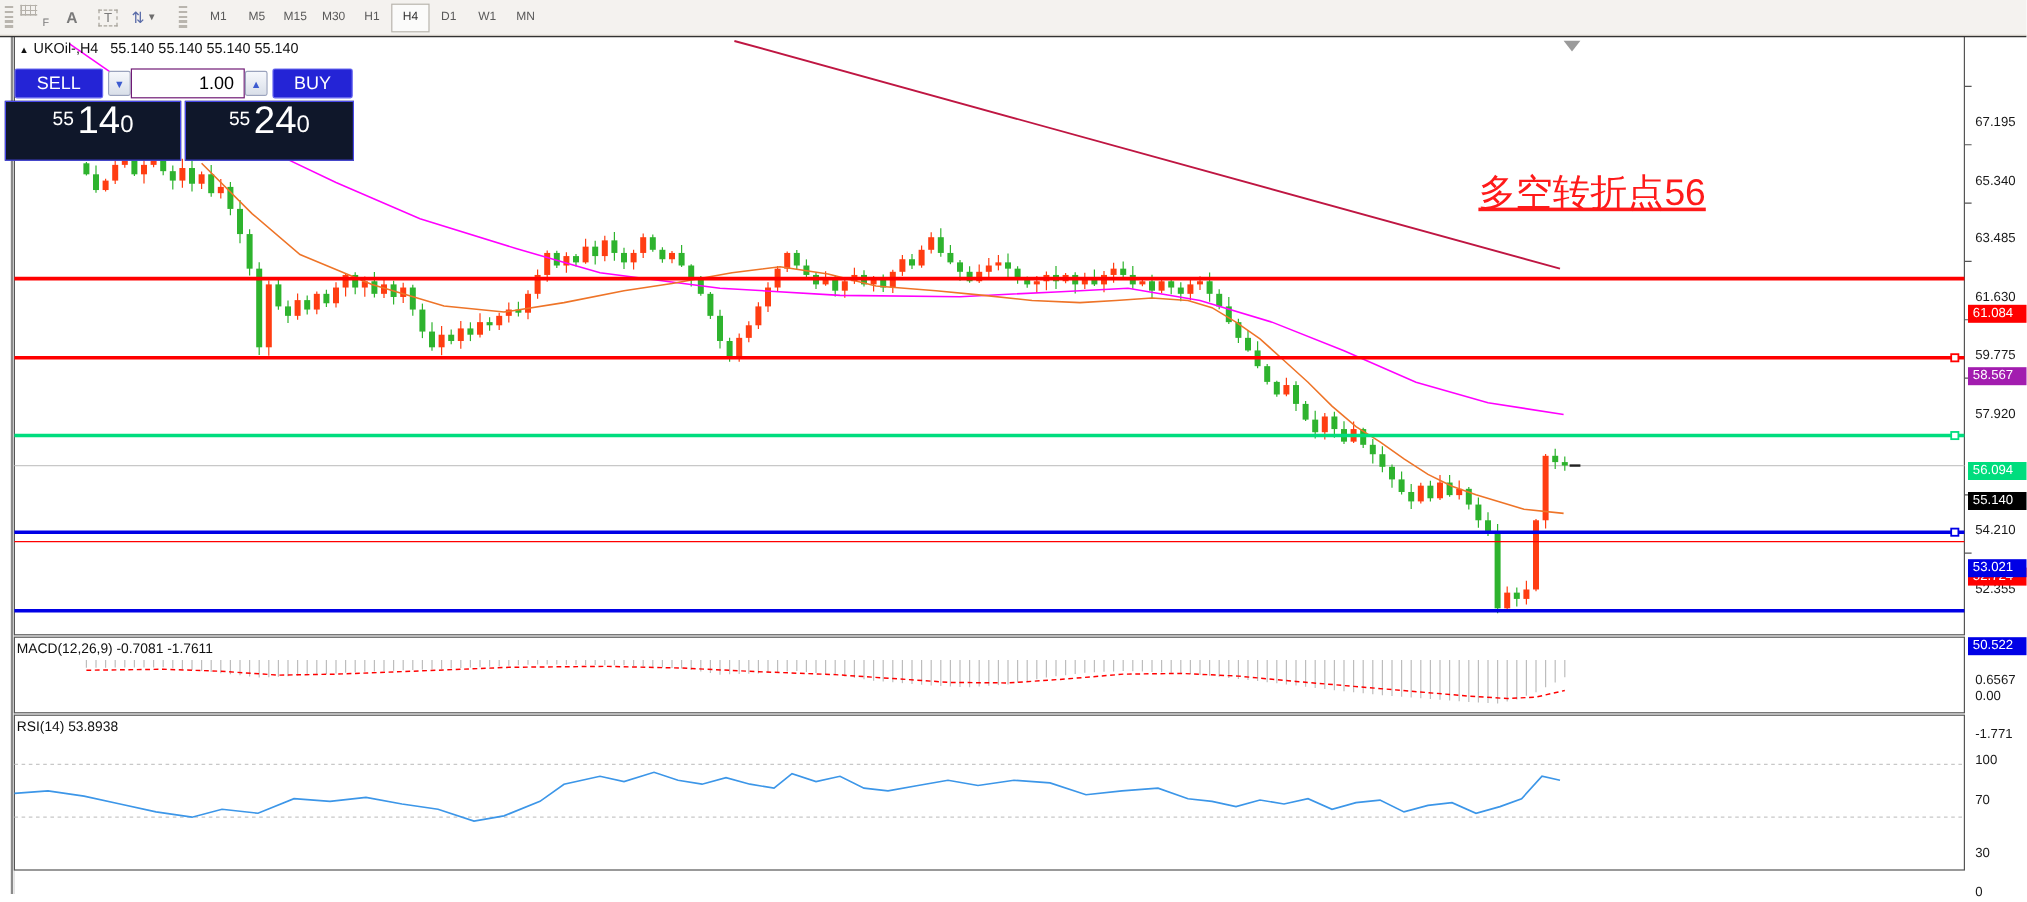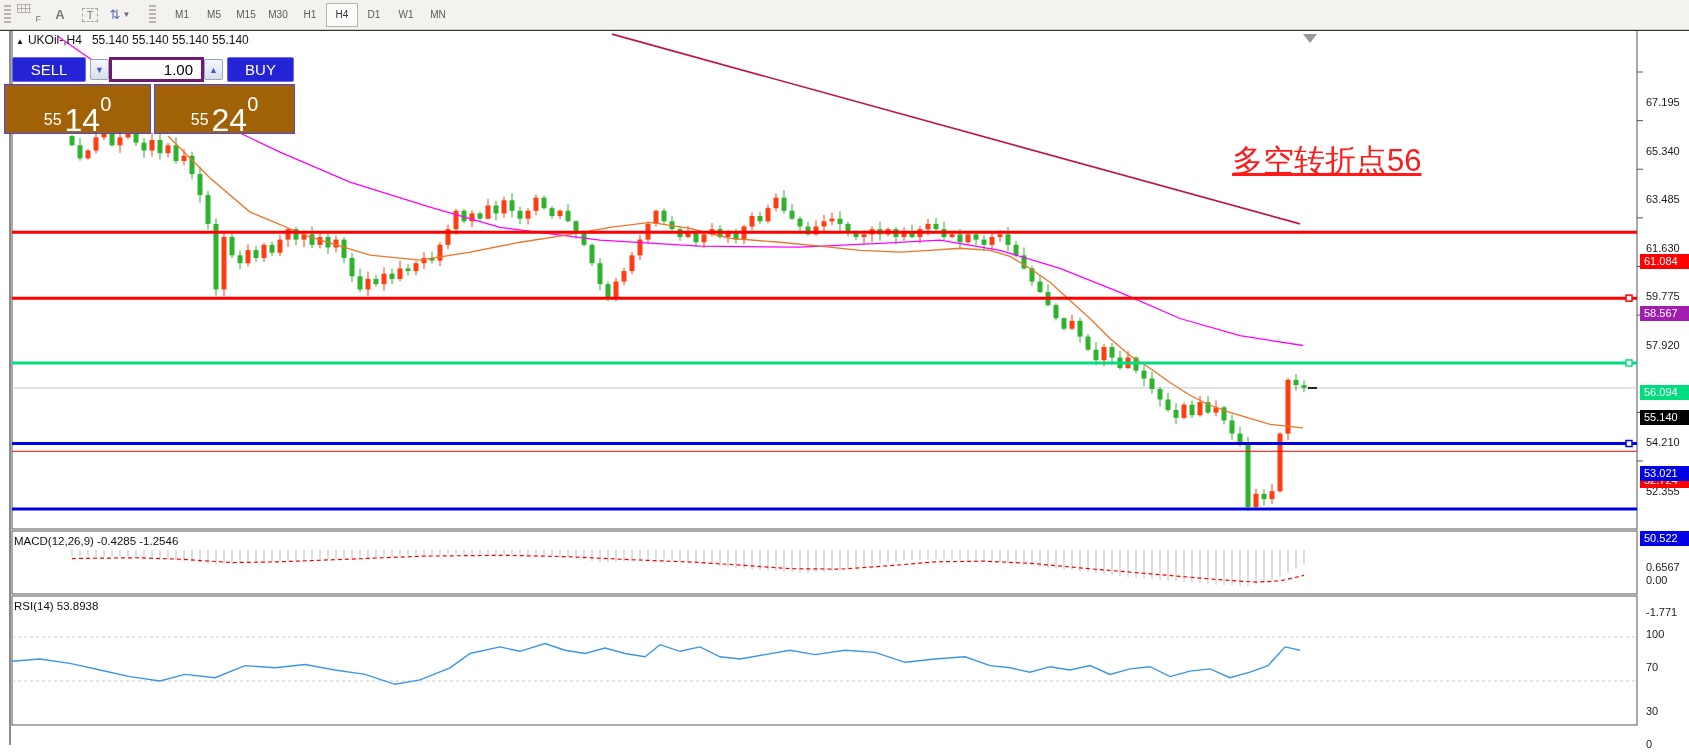--- a/index.html
+++ b/index.html
@@ -28,24 +28,24 @@
   .left-edge{position:absolute;left:9px;top:0;width:3px;height:715px;background:#8a8a8a;border-right:1px solid #fff;}
   #chart-svg{position:absolute;left:0;top:0;}
   .chart-title{position:absolute;left:16px;top:3px;font-size:12px;color:#111;white-space:nowrap;}
   .chart-title .tri{font-size:8px;margin-right:4px;}
   .chart-title .ohlc{margin-left:10px;}
   
   .tp-btn{position:absolute;background:#2424d6;border:1px solid #6a6af0;color:#fff;
           font-size:15px;display:flex;align-items:center;justify-content:center;border-radius:2px;}
   .spin{position:absolute;background:linear-gradient(#f6f8fc,#d9dfe9);border:1px solid #9aa3bd;
         color:#3c5bd0;font-size:9px;display:flex;align-items:center;justify-content:center;border-radius:2px;}
-  .vol-input{position:absolute;border:3px solid #701a75;font-size:15px;text-align:right;
+  .vol-input{position:absolute;border:1px solid #701a75;font-size:15px;text-align:right;
              padding:0 8px 0 4px;font-family:"Liberation Sans",sans-serif;color:#000;}
-  .big-box{position:absolute;background:#a16207;border:1px solid #4848e8;color:#fff;
-           display:flex;align-items:flex-end;justify-content:center;padding-bottom:0;}
+  .big-box{position:absolute;background:#0f172a;border:1px solid #4848e8;color:#fff;
+           display:flex;align-items:flex-end;justify-content:center;padding-bottom:20px;}
   .big-box .sm{font-size:16px;margin:0 3px 4px 0;}
   .big-box .bg{font-size:32px;line-height:0.82;}
   .big-box .sp{font-size:20px;align-self:flex-start;margin-top:8px;}
   
   .annotation{position:absolute;left:1232px;top:110px;font-size:31px;color:#ff1a1a;white-space:nowrap;text-decoration:underline;}
   
   .tick{position:absolute;left:1646px;font-size:11px;color:#1a1a1a;transform:translateY(-6px);white-space:nowrap;}
   .badge{position:absolute;left:1640px;width:49px;height:15px;line-height:15px;font-size:11px;
          color:#fff;padding-left:4px;transform:translateY(-8px);}
   .ind-label{position:absolute;left:14px;font-size:11.5px;color:#111;white-space:nowrap;}
@@ -605,21 +605,21 @@
         <span class="sp">0</span>
     </div>
     <div class="big-box" style="left:154px;top:54px;width:141px;height:50px">
       <span class="sm">55</span>
         <span class="bg">24</span>
         <span class="sp">0</span>
     </div>
 
     <div class="annotation">多空转折点56</div>
 
-    <div class="ind-label" style="top:505px">MACD(12,26,9) -0.4285 -1.2546</div>
+    <div class="ind-label" style="top:505px">MACD(12,26,9) -0.7081 -1.7611</div>
     <div class="ind-label" style="top:570px">RSI(14) 53.8938</div>
 
     <div id="price-axis">
         <div class="tick" style="top:72px">67.195</div>
         <div class="tick" style="top:120.61962454267353px">65.340</div>
         <div class="tick" style="top:169.2392490853474px">63.485</div>
         <div class="tick" style="top:217.85887362802114px">61.630</div>
         <div class="tick" style="top:266.47849817069505px">59.775</div>
         <div class="tick" style="top:315.09812271336875px">57.920</div>
         <div class="tick" style="top:412.3373717987164px">54.210</div>

